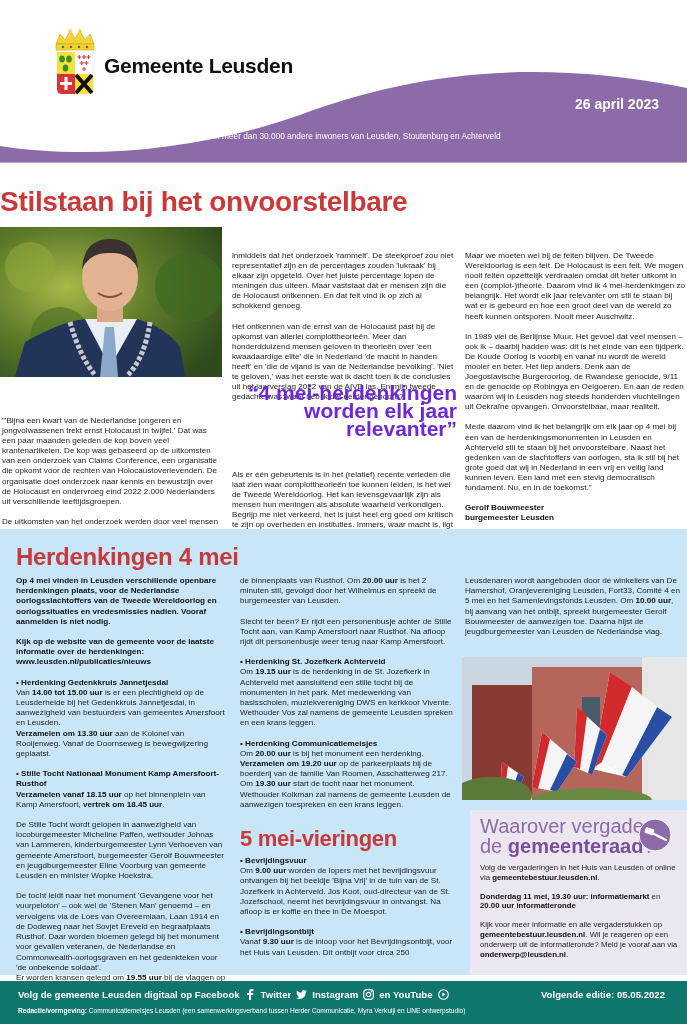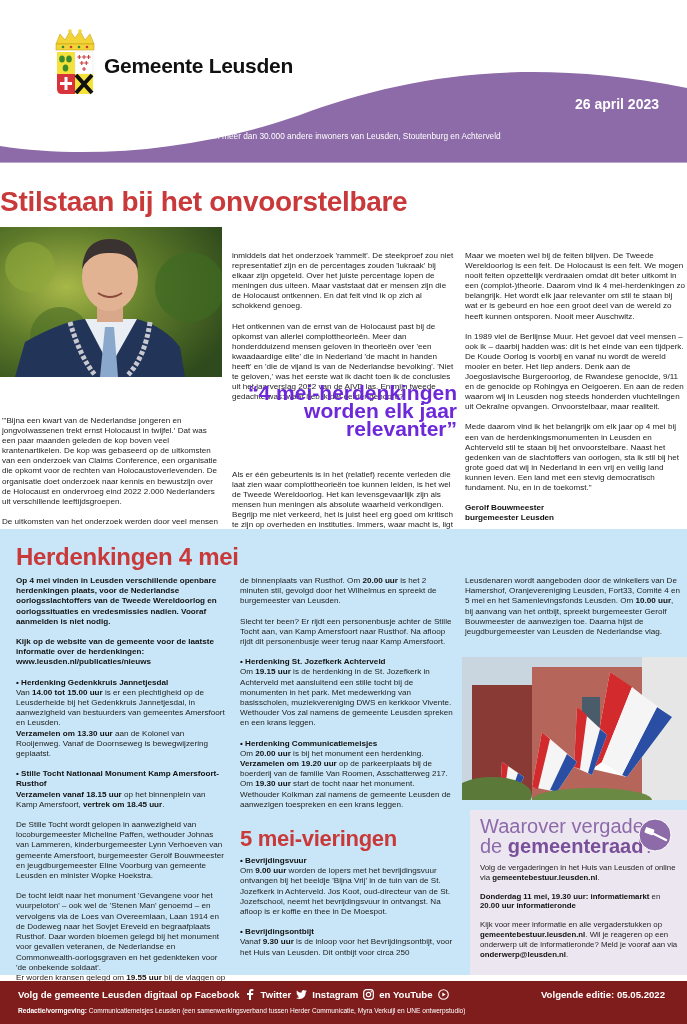--- a/index.html
+++ b/index.html
@@ -32,21 +32,21 @@
 
   .raad { position: absolute; left: 470px; top: 810px; width: 217px; height: 165px; background: #ebe6f0; }
   .raad-title { position: absolute; left: 10px; top: 6px; font-size: 20px; line-height: 20px; color: #8e6aa9; }
   .raad-title b { font-weight: bold; color: #7a4f9a; }
   .raad-icon { position: absolute; left: 168px; top: 8px; width: 34px; height: 34px; }
   .raad-body { position: absolute; left: 10px; top: 53px; width: 200px; font-size: 7.8px; line-height: 9.8px; color: #222; }
   .raad-body p { margin-bottom: 9px; }
   .raad-body b { font-weight: bold; color: #111; }
 
   
-  .footer { position: absolute; left: 0; top: 981px; width: 687px; height: 43px; background: #7f1d1d; color: #ffffff; }
+  .footer { position: absolute; left: 0; top: 981px; width: 687px; height: 43px; background: #0f766e; color: #ffffff; }
   .f-line1 { position: absolute; left: 18px; top: 8px; font-size: 9.6px; font-weight: bold; display: flex; align-items: center; gap: 5px; }
   .f-line1 .ic { display: inline-flex; width: 11px; height: 11px; align-items: center; justify-content: center; }
   .f-next { position: absolute; right: 22px; top: 8px; font-size: 9.6px; font-weight: bold; }
   .f-line2 { position: absolute; left: 18px; top: 26px; font-size: 6.6px; }
   .f-line2 b { font-weight: bold; }
 </style>
 </head>
 <body>
 
 <div class="header">

